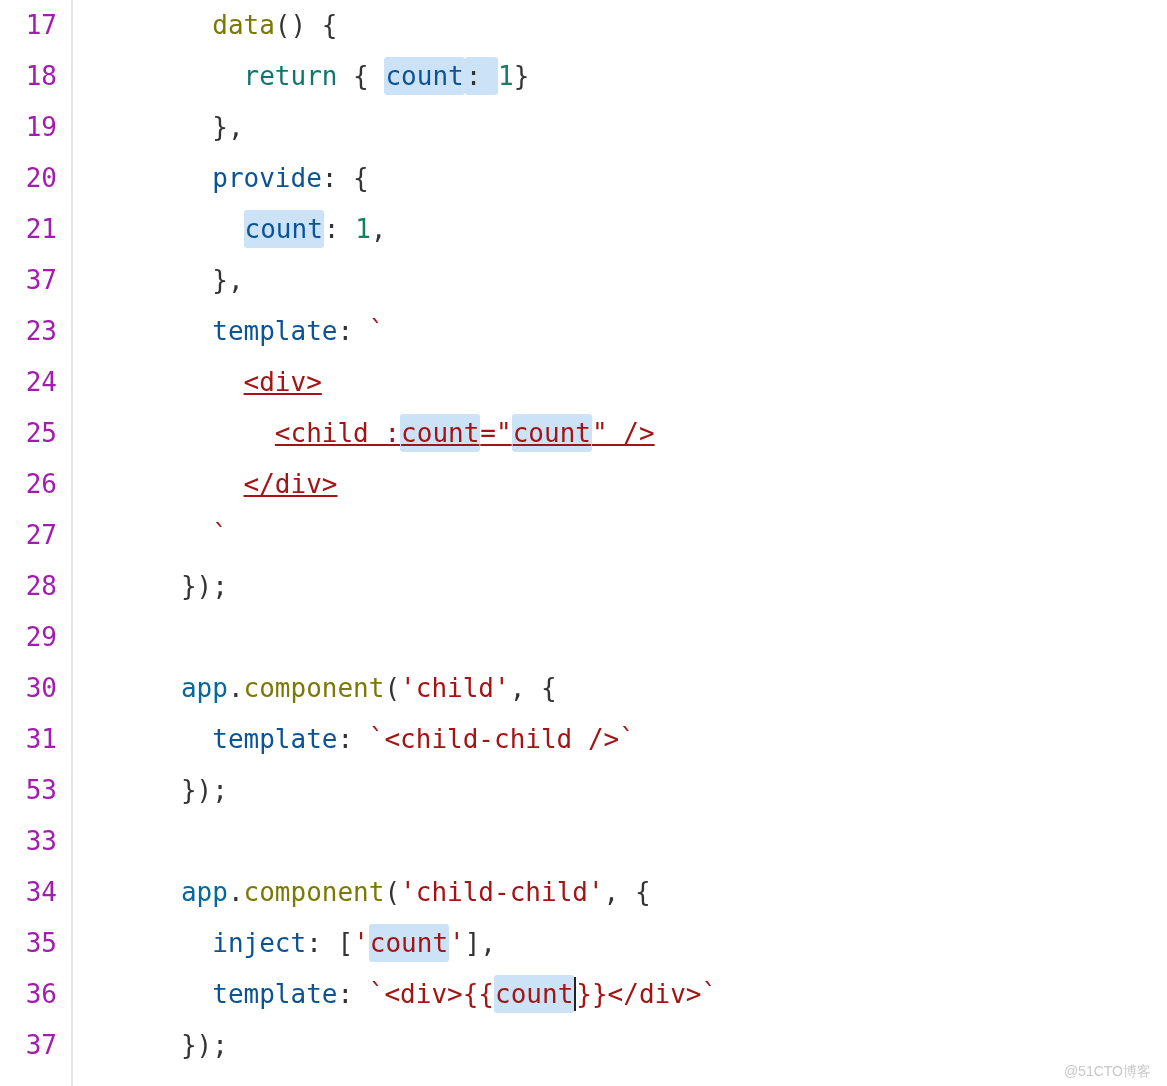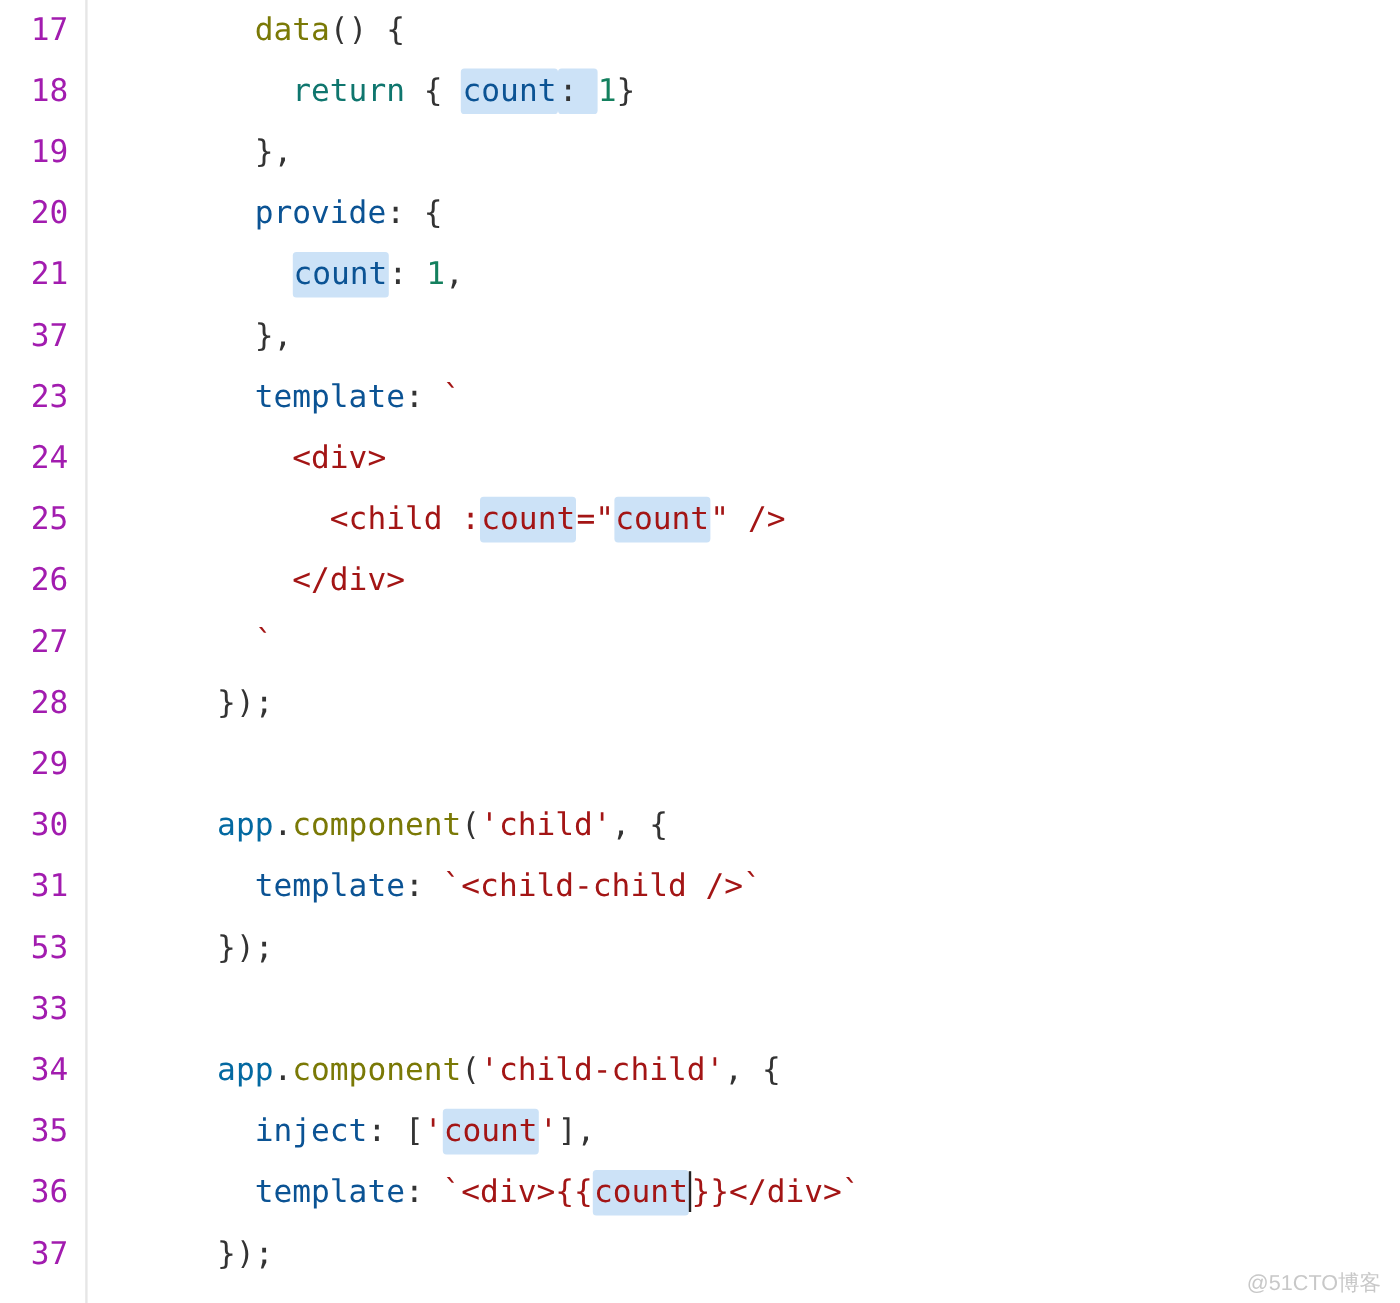--- a/index.html
+++ b/index.html
@@ -35,21 +35,21 @@
       color: #333;
     }
     .code .row {
       height: 51px;
     }
     .tok-fn { color: #7a7906; }
     .tok-kw { color: #0f766e; }
     .tok-prop { color: #0b5394; }
     .tok-num { color: #14805e; }
     .tok-str { color: #a31515; }
-    .tok-tag { color: #a31515; }
+    .tok-tag { color: #a31515; text-decoration: underline; }
     .tok-obj { color: #0369a1; }
     .hl {
       background: #cce2f7;
       border-radius: 3px;
       padding: 4px 1px;
     }
     .cursor {
       display: inline-block;
       width: 2px;
       height: 34px;
@@ -57,21 +57,21 @@
       vertical-align: middle;
       margin-bottom: 4px;
     }
     .indent-guide {
       color: #d8d8d8;
     }
     .watermark {
       position: absolute;
       bottom: 8px;
       right: 16px;
-      font-size: 18px;
+      font-size: 14px;
       color: #c8c8c8;
       line-height: 1;
       font-family: sans-serif;
     }
   </style>
 </head>
 <body>
 
 <div class="editor">
   <div class="gutter">

